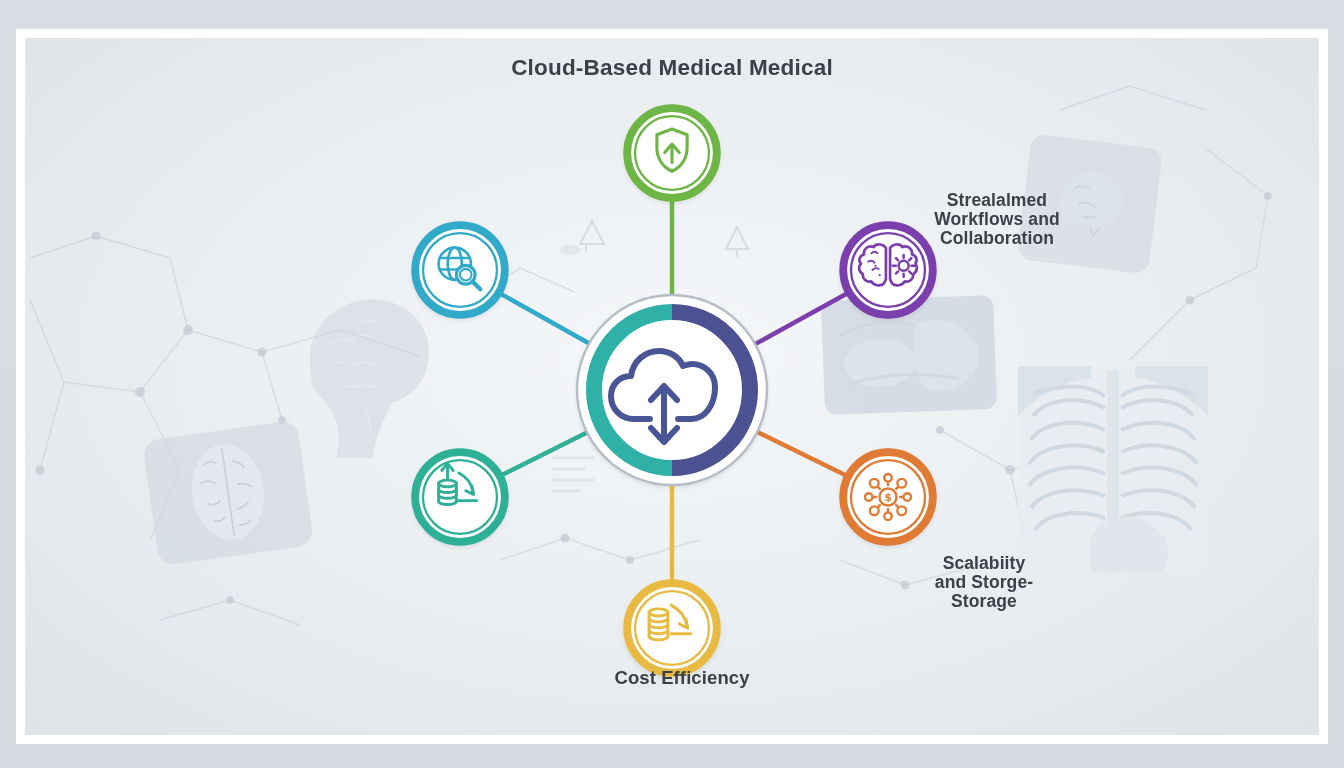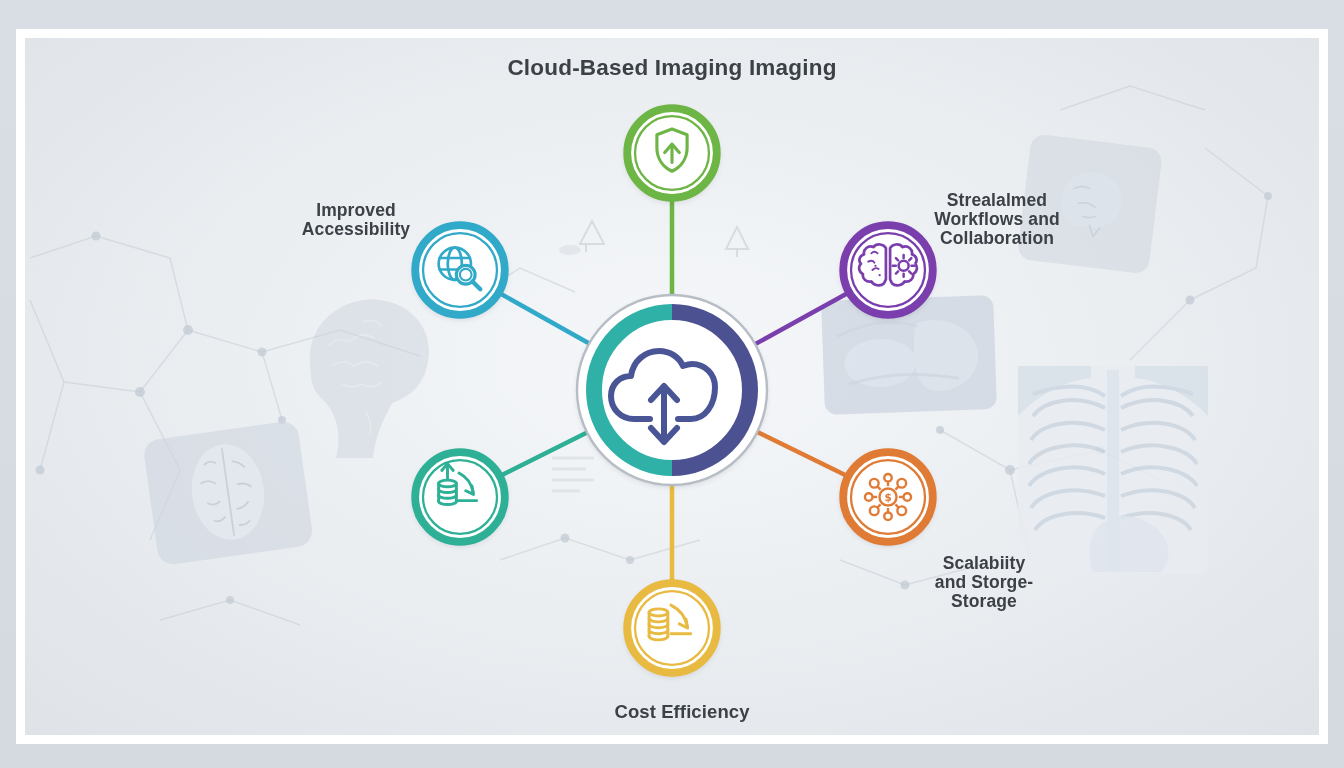--- a/index.html
+++ b/index.html
@@ -288,30 +288,28 @@
         <path d="M26 38.7 A9 3.4 0 0 0 44 38.7"></path>
         <path d="M26 44.4 A9 3.4 0 0 0 44 44.4"></path>
         <path d="M26 50.1 A9 3.4 0 0 0 44 50.1"></path>
         <path d="M47 26 C57 31 61 38 62.5 46"></path>
         <path d="M55 44 L63 48 L61.5 39.5"></path>
         <path d="M47 53.5 H66"></path>
       </g>
     </svg>
   </div>
 
-  <div class="page-title">Cloud-Based Imaging Imaging</div>
-
-  <div class="node-label" style="left:356px;top:201px;">Improved
-Accessibility</div>
+  <div class="page-title">Cloud-Based Medical Medical</div>
+
 
   <div class="node-label" style="left:997px;top:191px;">Strealalmed
 Workflows and
 Collaboration</div>
 
 
   <div class="node-label" style="left:984px;top:534px;margin-top:20px;">Scalabiity
 and Storge-
 Storage</div>
 
-  <div class="node-label label-cost" style="left:682px;top:702px;">Cost Efficiency</div>
+  <div class="node-label label-cost" style="left:682px;top:668px;">Cost Efficiency</div>
 
   <div class="frame"></div>
 </div>
 
 </body></html>

